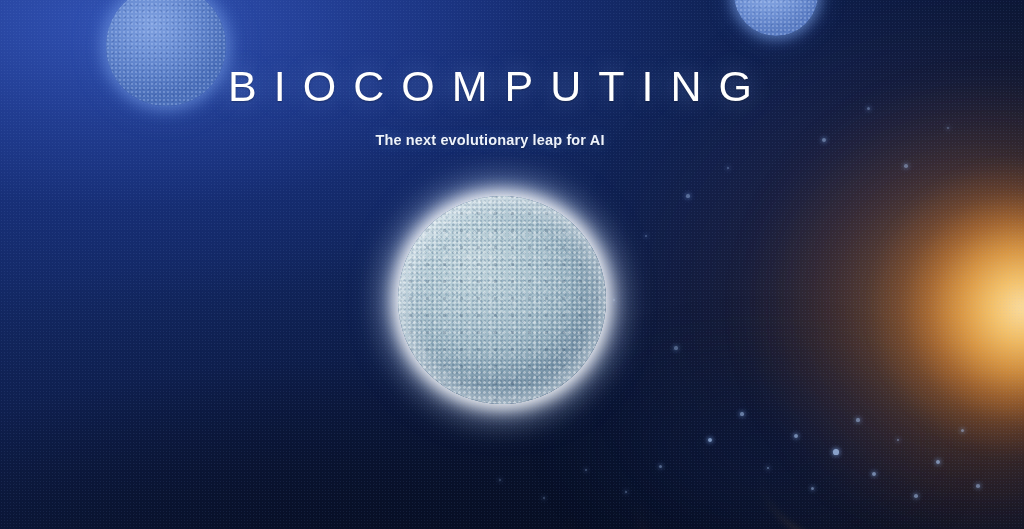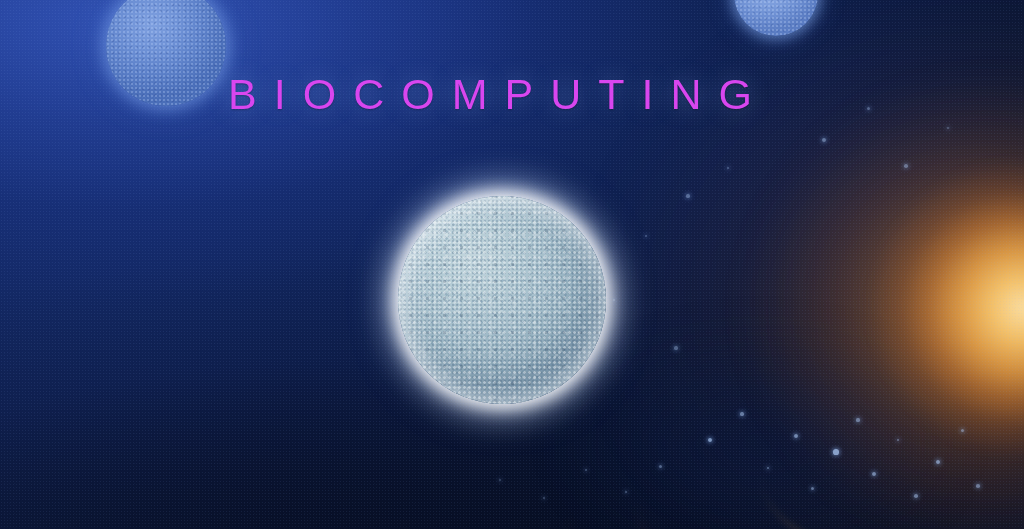--- a/index.html
+++ b/index.html
@@ -324,26 +324,25 @@
     left:0; top:64px;
     width:980px;
     text-align:center;
     z-index:40;
   }
 
   #page-title {
     font-size:43px;
     font-weight:300;
     letter-spacing:17px;
-    color:#d946ef;
+    color:#ffffff;
     line-height:1.06;
     text-indent:17px;
     text-shadow:0 0 22px rgba(150,190,255,0.40), 0 1px 2px rgba(0,0,0,0.30);
     white-space:nowrap;
-    margin-top:8px;
   }
 
   #page-subtitle {
     margin-top:22px;
     font-size:14.5px;
     font-weight:700;
     letter-spacing:0.15px;
     color:#eef3fb;
     text-shadow:0 0 12px rgba(120,165,240,0.45), 0 1px 2px rgba(0,0,0,0.35);
     white-space:nowrap;
@@ -438,15 +437,16 @@
       <div class="tex2"></div>
       <div class="rim"></div>
     </div>
   </div>
 
   <div class="bg-layer bg-noise"></div>
   <div class="bg-layer vignette"></div>
 
   <div id="text-block">
     <div id="page-title">BIOCOMPUTING</div>
+    <div id="page-subtitle">The next evolutionary leap for AI</div>
   </div>
 
 </div>
 
 </body></html>

